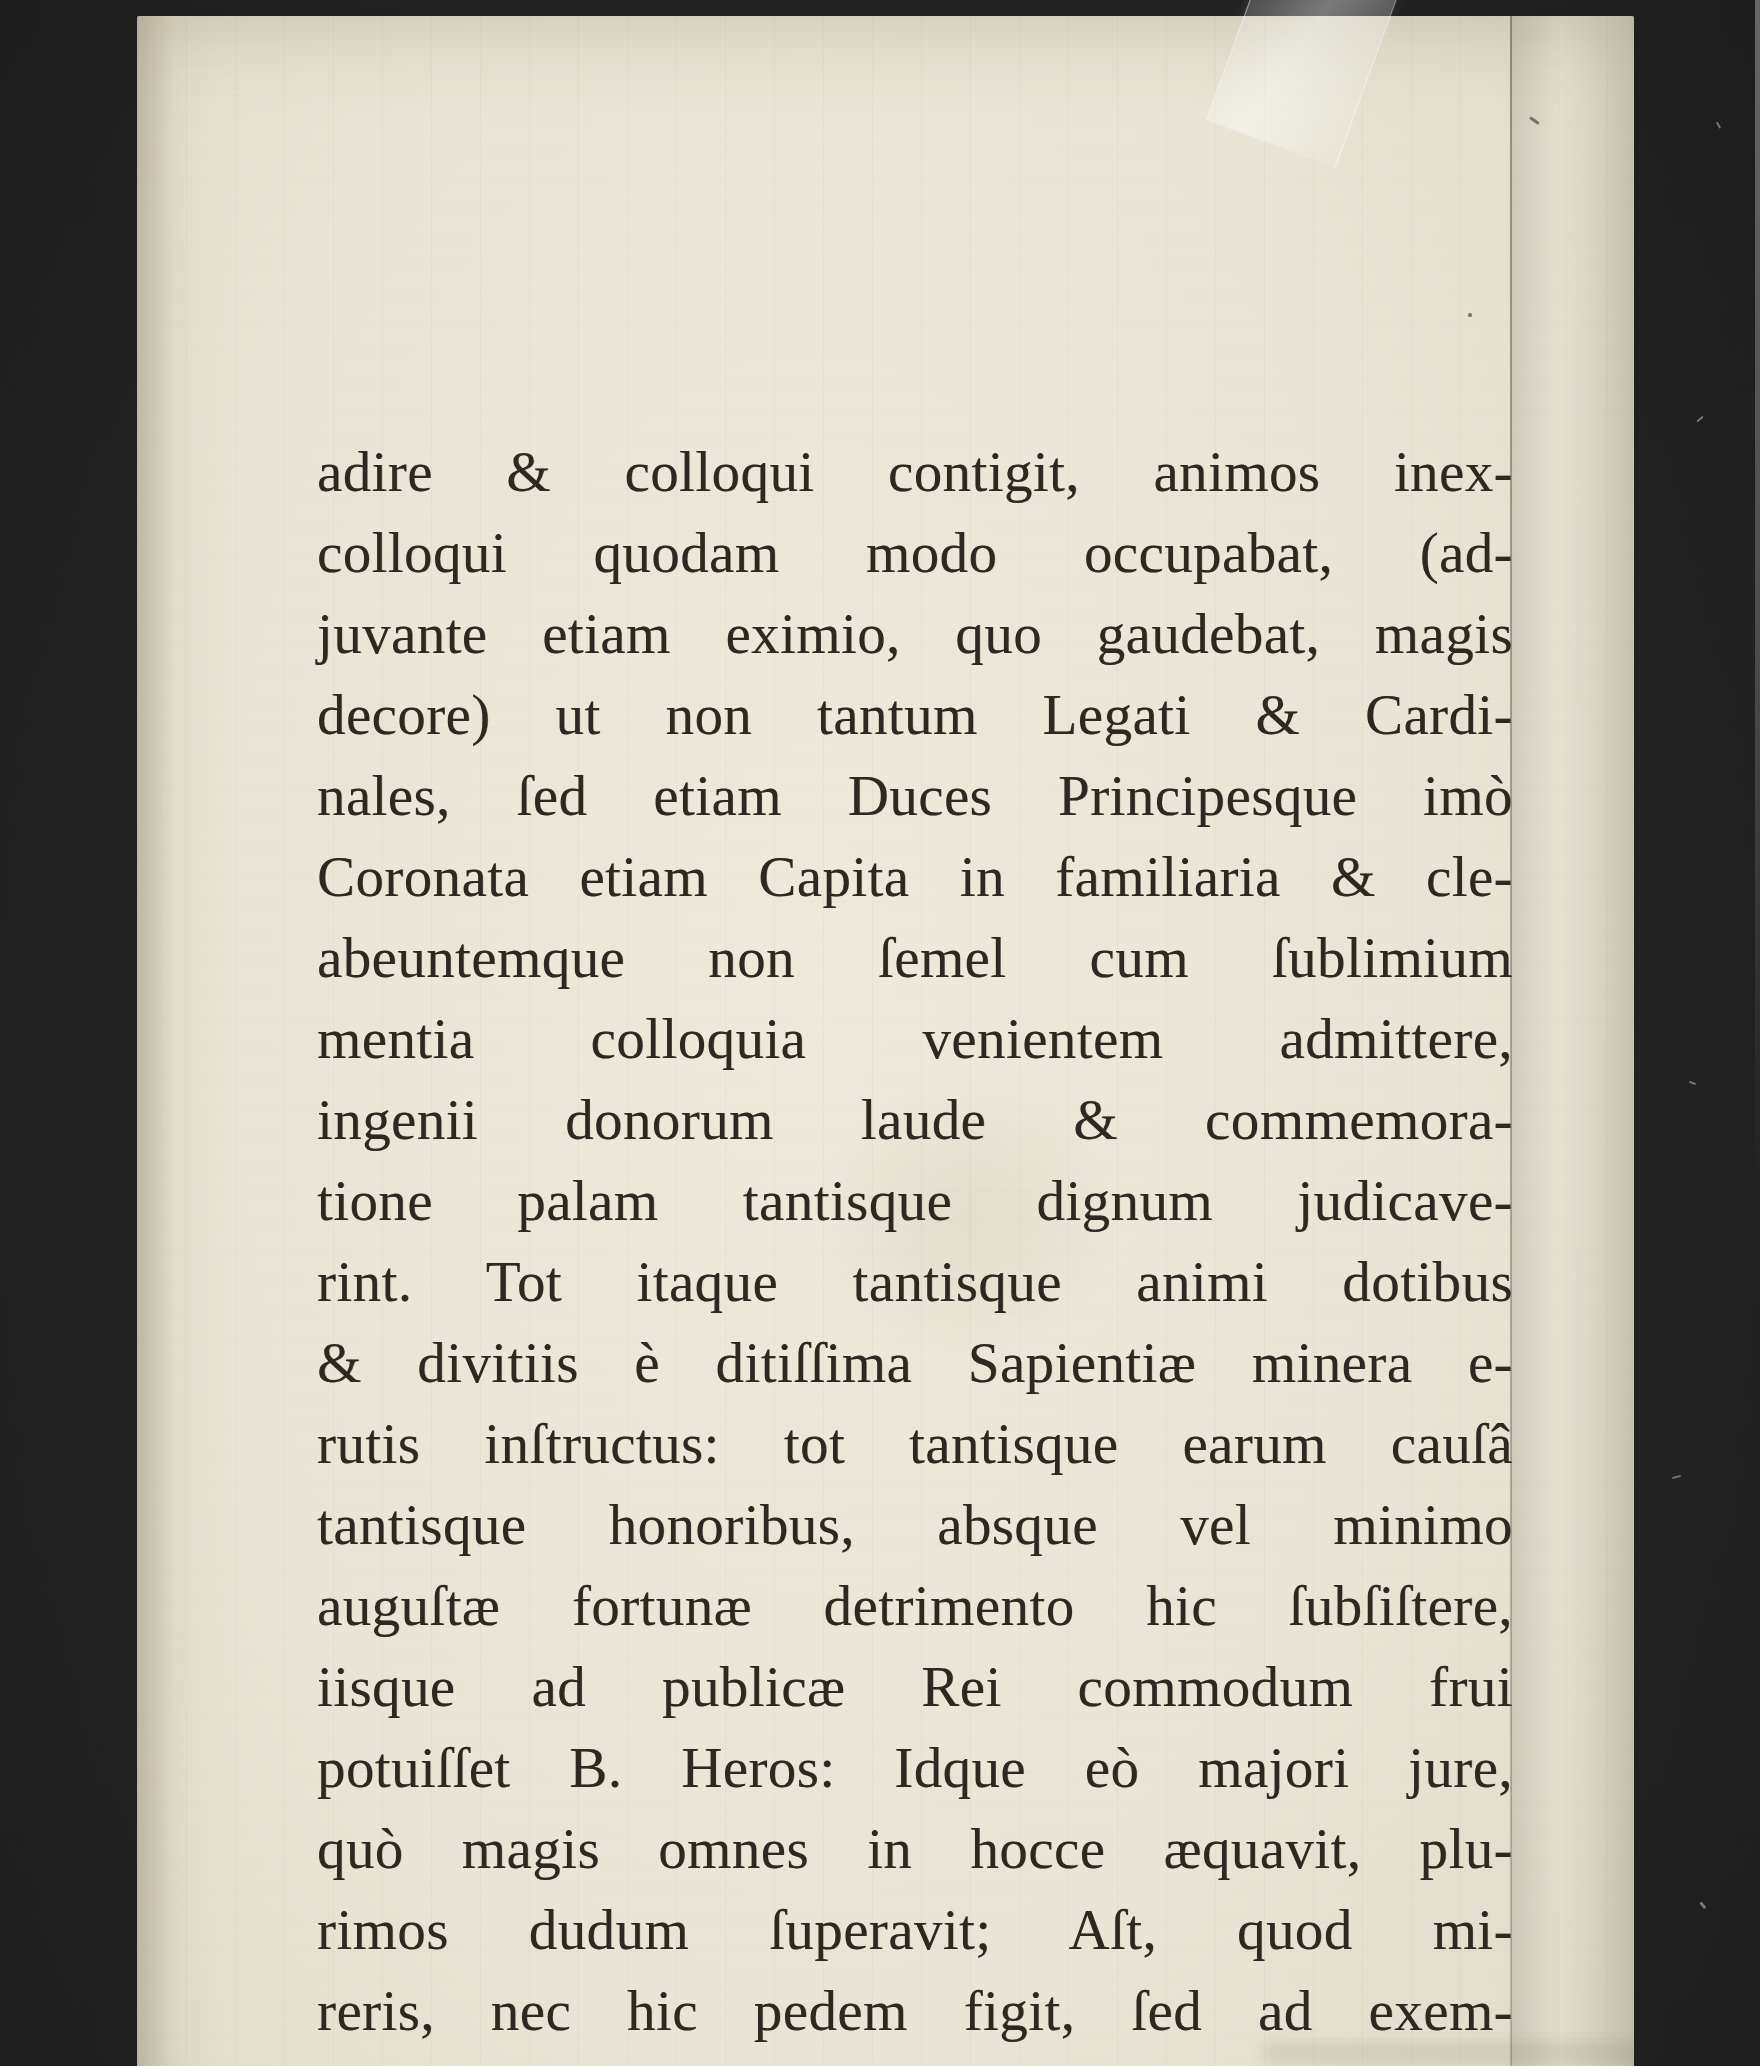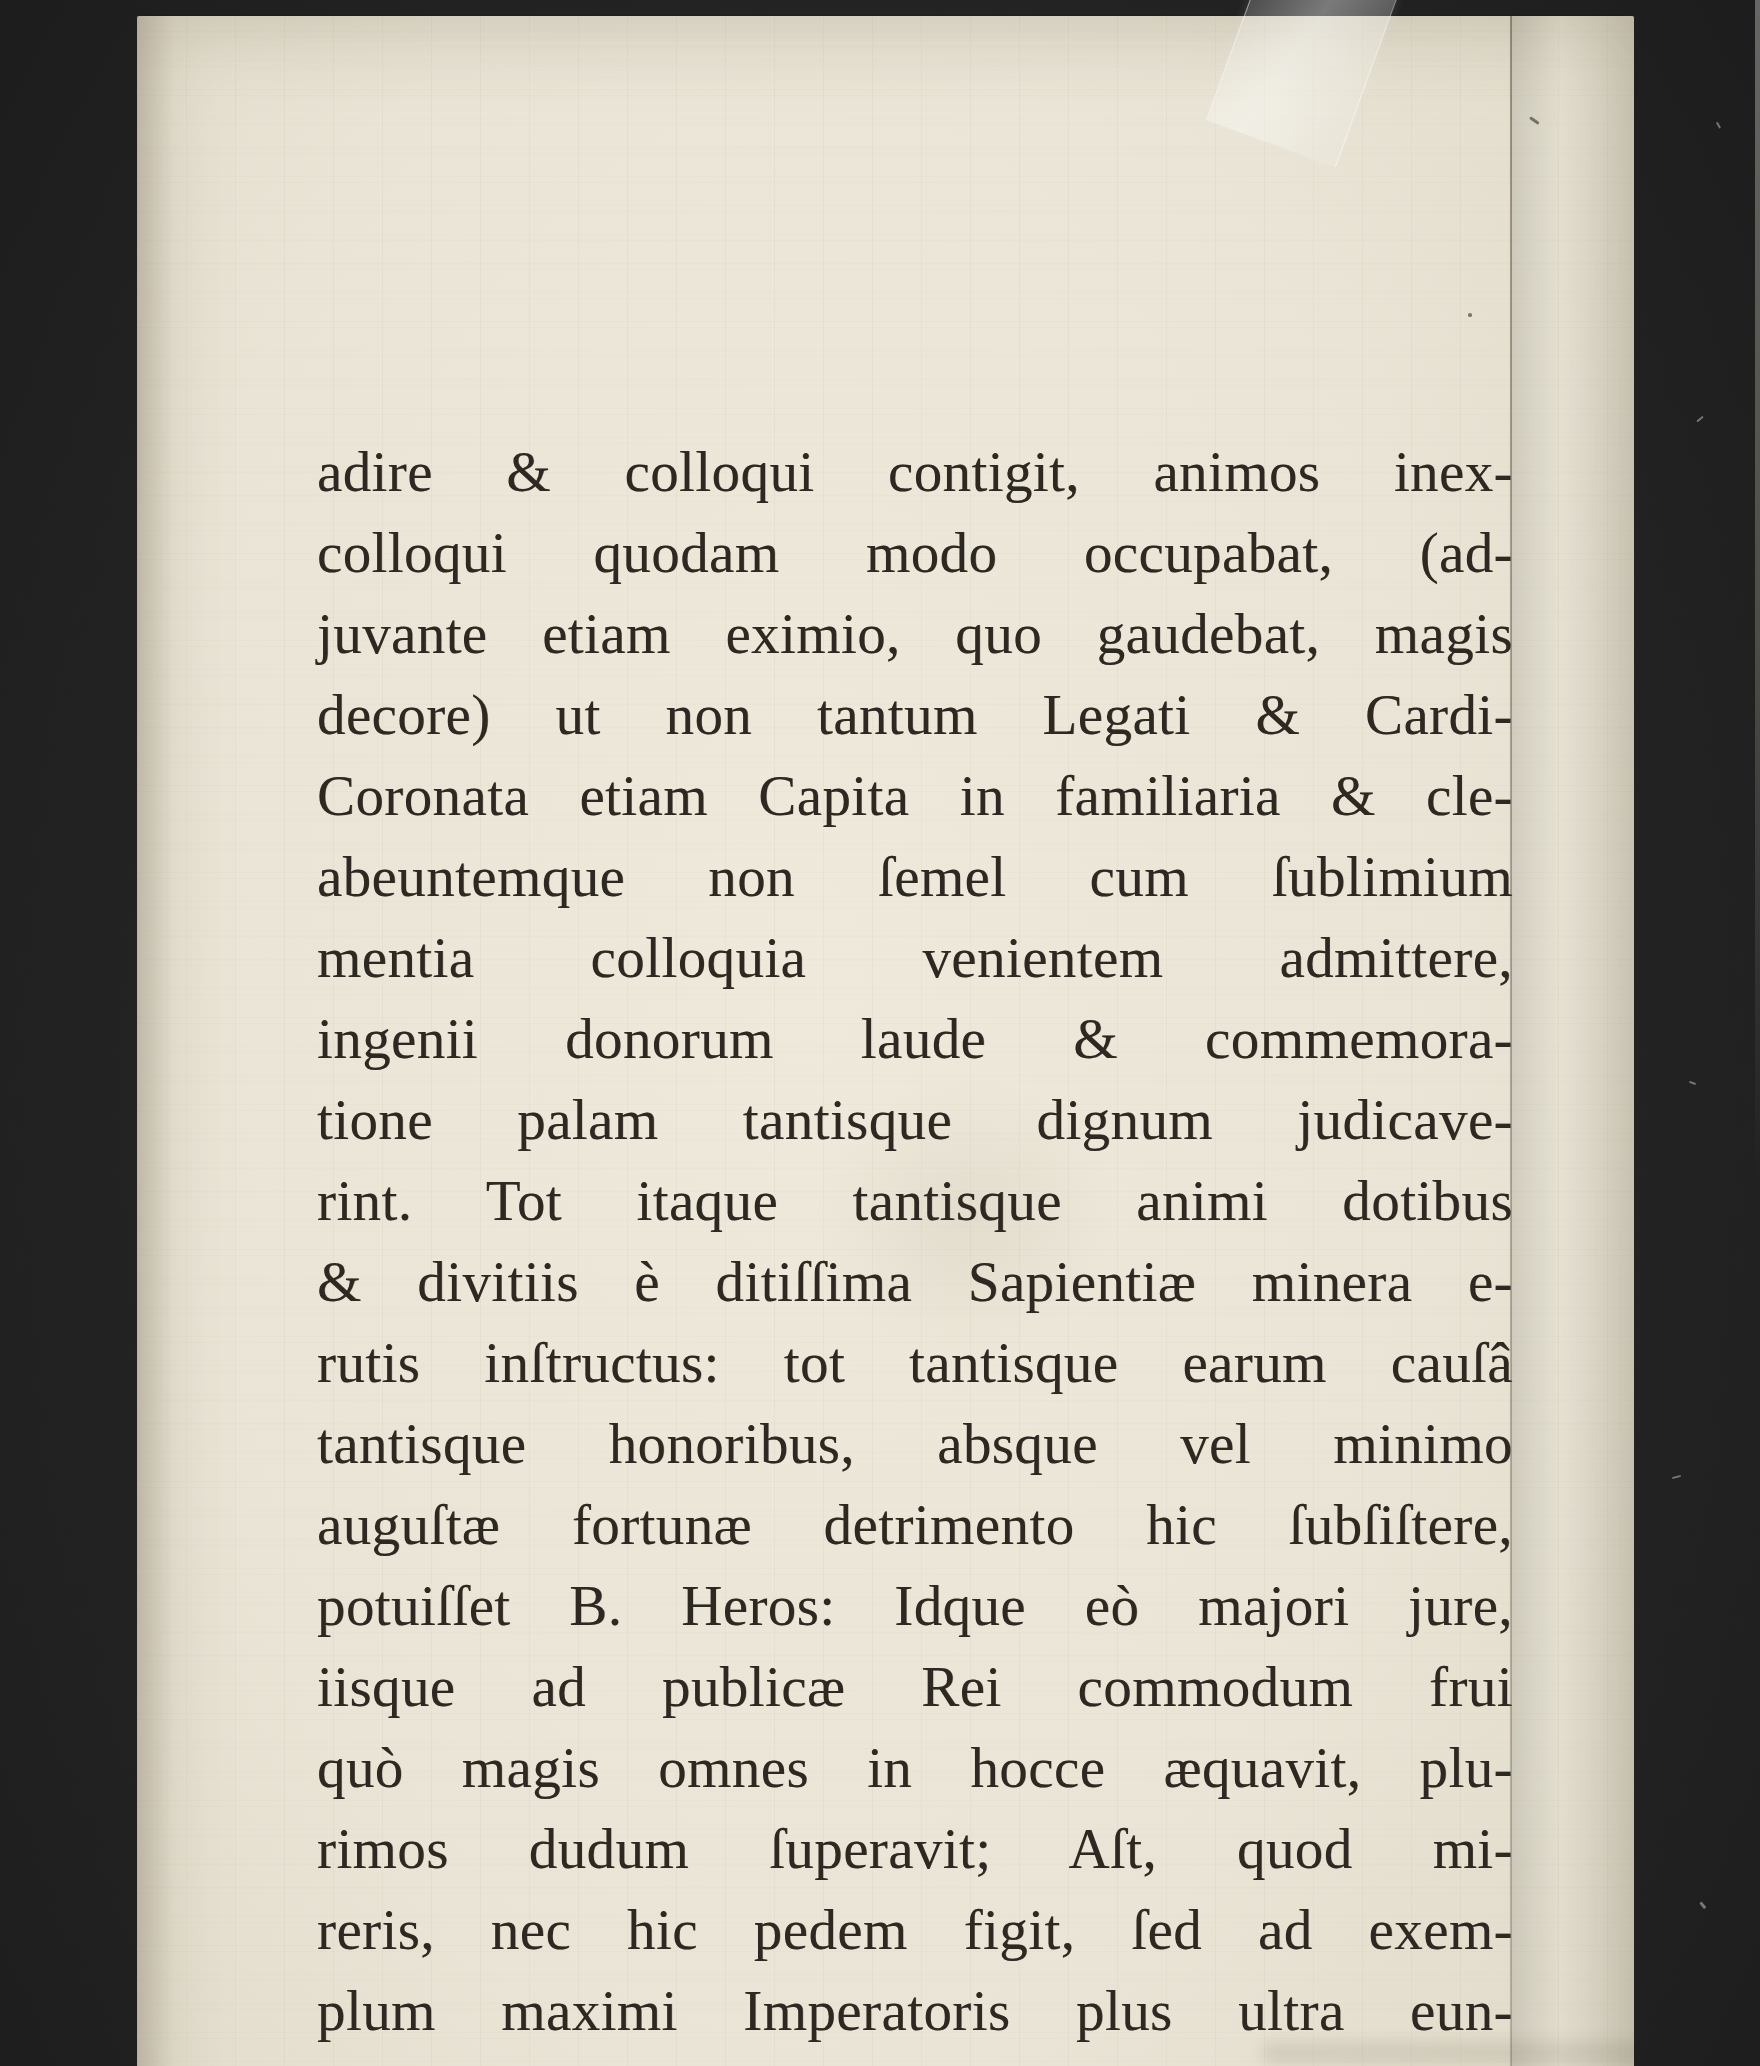--- a/index.html
+++ b/index.html
@@ -128,32 +128,33 @@
 <div class="paper">
   <div class="paper-left-shade"></div>
 
   <div class="ornament-ghost"></div>
 
   <div class="textblock">
     <div class="line">adire &amp; colloqui contigit, animos inex-</div>
     <div class="line">colloqui quodam modo occupabat, (ad-</div>
     <div class="line">juvante etiam eximio, quo gaudebat, magis</div>
     <div class="line">decore) ut non tantum Legati &amp; Cardi-</div>
+    <div class="line">nales, ſed etiam Duces Principesque imò</div>
     <div class="line">Coronata etiam Capita in familiaria &amp; cle-</div>
     <div class="line">abeuntemque non ſemel cum ſublimium</div>
     <div class="line">mentia colloquia venientem admittere,</div>
     <div class="line">ingenii donorum laude &amp; commemora-</div>
     <div class="line">tione palam tantisque dignum judicave-</div>
     <div class="line">rint.  Tot itaque tantisque animi dotibus</div>
     <div class="line">&amp; divitiis è ditiſſima Sapientiæ minera e-</div>
     <div class="line">rutis inſtructus: tot tantisque earum cauſâ</div>
     <div class="line">tantisque honoribus, absque vel minimo</div>
     <div class="line">auguſtæ fortunæ detrimento hic ſubſiſtere,</div>
+    <div class="line">iisque ad publicæ Rei commodum frui</div>
     <div class="line">potuiſſet B. Heros: Idque eò majori jure,</div>
-    <div class="line">iisque ad publicæ Rei commodum frui</div>
     <div class="line">quò magis omnes in hocce æquavit, plu-</div>
     <div class="line">rimos dudum ſuperavit;  Aſt, quod mi-</div>
     <div class="line">reris, nec hic pedem figit, ſed ad exem-</div>
     <div class="line">plum maximi Imperatoris plus ultra eun-</div>
 
   </div>
 
   <div class="showthrough-e">E</div>
 
   <div class="smudge s1"></div>

